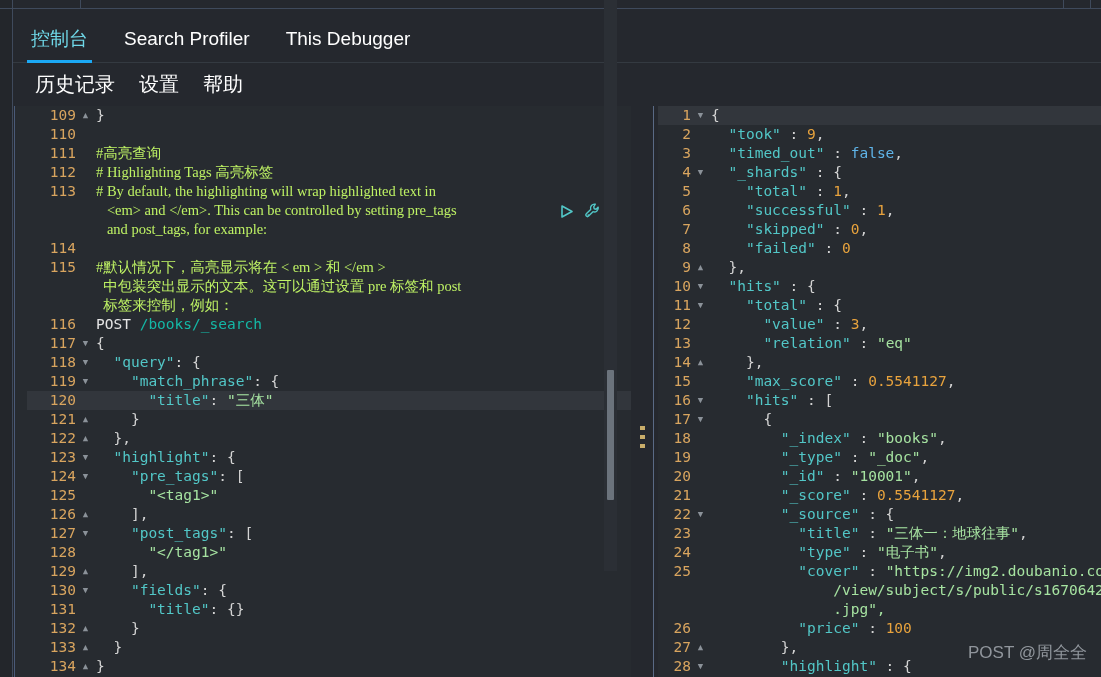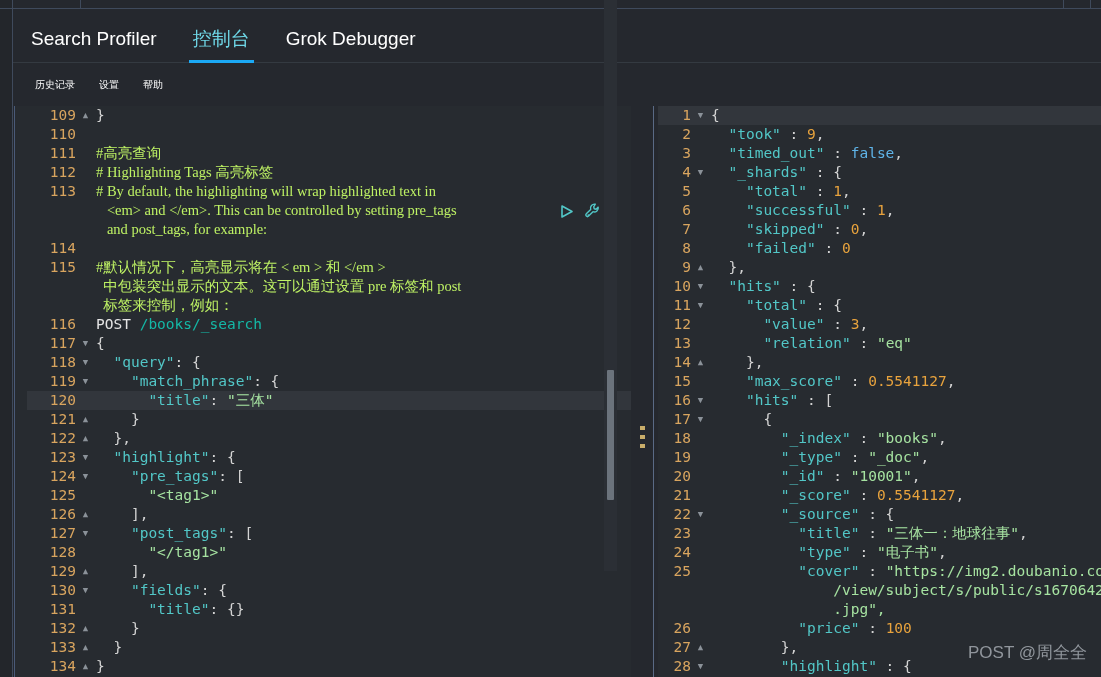--- a/index.html
+++ b/index.html
@@ -68,21 +68,21 @@
 
   
   .submenu {
     position: absolute; left: 13px; top: 63px; width: 1088px; height: 43px;
     background: #25282e;
     display: flex; align-items: center;
     padding-left: 22px;
     box-sizing: border-box;
   }
   .submenu-item {
-    font-size: 10px;
+    font-size: 20px;
     color: #ffffff;
     margin-right: 24px;
     cursor: pointer;
     white-space: nowrap;
     text-align: right;
   }
 
   
   .editor-wrap {
     position: absolute;
@@ -198,23 +198,23 @@
 <div id="app">
 
   <div class="edge-left"></div>
   <div class="frame-top-line"></div>
   <div class="frame-left-line"></div>
   <div class="frame-right-line"></div>
   <div class="frame-right-line2"></div>
   <div class="frame-topleft-line"></div>
 
   <div class="tabbar" id="tabbar">
+      <div class="tab active"><span>控制台</span></div>
       <div class="tab"><span>Search Profiler</span></div>
-      <div class="tab active"><span>控制台</span></div>
-      <div class="tab"><span>Grok Debugger</span></div>
+      <div class="tab"><span>This Debugger</span></div>
     </div>
 
   <div class="submenu" id="submenu">
       <div class="submenu-item">历史记录</div>
       <div class="submenu-item">设置</div>
       <div class="submenu-item">帮助</div>
     </div>
 
   <div class="editor-wrap" id="left-editor">
     <div class="code" id="left-code"><div class="row"><div class="gutter">109</div><div class="fold">▲</div><div class="srcline"><span class="c-punc">}</span></div></div><div class="row"><div class="gutter">110</div><div class="fold"></div><div class="srcline"><span class="c-punc"></span></div></div><div class="row"><div class="gutter">111</div><div class="fold"></div><div class="srcline"><span class="c-comment">#高亮查询</span></div></div><div class="row"><div class="gutter">112</div><div class="fold"></div><div class="srcline"><span class="c-comment"># Highlighting Tags 高亮标签</span></div></div><div class="row"><div class="gutter">113</div><div class="fold"></div><div class="srcline"><span class="c-comment"># By default, the highlighting will wrap highlighted text in</span></div></div><div class="row"><div class="gutter"></div><div class="fold"></div><div class="srcline"><span class="c-comment">   &lt;em&gt; and &lt;/em&gt;. This can be controlled by setting pre_tags</span></div></div><div class="row"><div class="gutter"></div><div class="fold"></div><div class="srcline"><span class="c-comment">   and post_tags, for example:</span></div></div><div class="row"><div class="gutter">114</div><div class="fold"></div><div class="srcline"><span class="c-punc"></span></div></div><div class="row"><div class="gutter">115</div><div class="fold"></div><div class="srcline"><span class="c-comment">#默认情况下，高亮显示将在 &lt; em &gt; 和 &lt;/em &gt;</span></div></div><div class="row"><div class="gutter"></div><div class="fold"></div><div class="srcline"><span class="c-comment">  中包装突出显示的文本。这可以通过设置 pre 标签和 post</span></div></div><div class="row"><div class="gutter"></div><div class="fold"></div><div class="srcline"><span class="c-comment">  标签来控制，例如：</span></div></div><div class="row"><div class="gutter">116</div><div class="fold"></div><div class="srcline"><span class="c-method">POST</span><span class="c-url"> /books/_search</span></div></div><div class="row"><div class="gutter">117</div><div class="fold">▼</div><div class="srcline"><span class="c-punc">{</span></div></div><div class="row"><div class="gutter">118</div><div class="fold">▼</div><div class="srcline"><span class="c-punc">  </span><span class="c-key">"query"</span><span class="c-punc">: {</span></div></div><div class="row"><div class="gutter">119</div><div class="fold">▼</div><div class="srcline"><span class="c-punc">    </span><span class="c-key">"match_phrase"</span><span class="c-punc">: {</span></div></div><div class="row active"><div class="gutter">120</div><div class="fold"></div><div class="srcline"><span class="c-punc">      </span><span class="c-key">"title"</span><span class="c-punc">: </span><span class="c-str">"三体"</span></div></div><div class="row"><div class="gutter">121</div><div class="fold">▲</div><div class="srcline"><span class="c-punc">    }</span></div></div><div class="row"><div class="gutter">122</div><div class="fold">▲</div><div class="srcline"><span class="c-punc">  },</span></div></div><div class="row"><div class="gutter">123</div><div class="fold">▼</div><div class="srcline"><span class="c-punc">  </span><span class="c-key">"highlight"</span><span class="c-punc">: {</span></div></div><div class="row"><div class="gutter">124</div><div class="fold">▼</div><div class="srcline"><span class="c-punc">    </span><span class="c-key">"pre_tags"</span><span class="c-punc">: [</span></div></div><div class="row"><div class="gutter">125</div><div class="fold"></div><div class="srcline"><span class="c-punc">      </span><span class="c-str">"&lt;tag1&gt;"</span></div></div><div class="row"><div class="gutter">126</div><div class="fold">▲</div><div class="srcline"><span class="c-punc">    ],</span></div></div><div class="row"><div class="gutter">127</div><div class="fold">▼</div><div class="srcline"><span class="c-punc">    </span><span class="c-key">"post_tags"</span><span class="c-punc">: [</span></div></div><div class="row"><div class="gutter">128</div><div class="fold"></div><div class="srcline"><span class="c-punc">      </span><span class="c-str">"&lt;/tag1&gt;"</span></div></div><div class="row"><div class="gutter">129</div><div class="fold">▲</div><div class="srcline"><span class="c-punc">    ],</span></div></div><div class="row"><div class="gutter">130</div><div class="fold">▼</div><div class="srcline"><span class="c-punc">    </span><span class="c-key">"fields"</span><span class="c-punc">: {</span></div></div><div class="row"><div class="gutter">131</div><div class="fold"></div><div class="srcline"><span class="c-punc">      </span><span class="c-key">"title"</span><span class="c-punc">: {}</span></div></div><div class="row"><div class="gutter">132</div><div class="fold">▲</div><div class="srcline"><span class="c-punc">    }</span></div></div><div class="row"><div class="gutter">133</div><div class="fold">▲</div><div class="srcline"><span class="c-punc">  }</span></div></div><div class="row"><div class="gutter">134</div><div class="fold">▲</div><div class="srcline"><span class="c-punc">}</span></div></div><div class="row"><div class="gutter">135</div><div class="fold"></div><div class="srcline"><span class="c-punc"></span></div></div></div>

